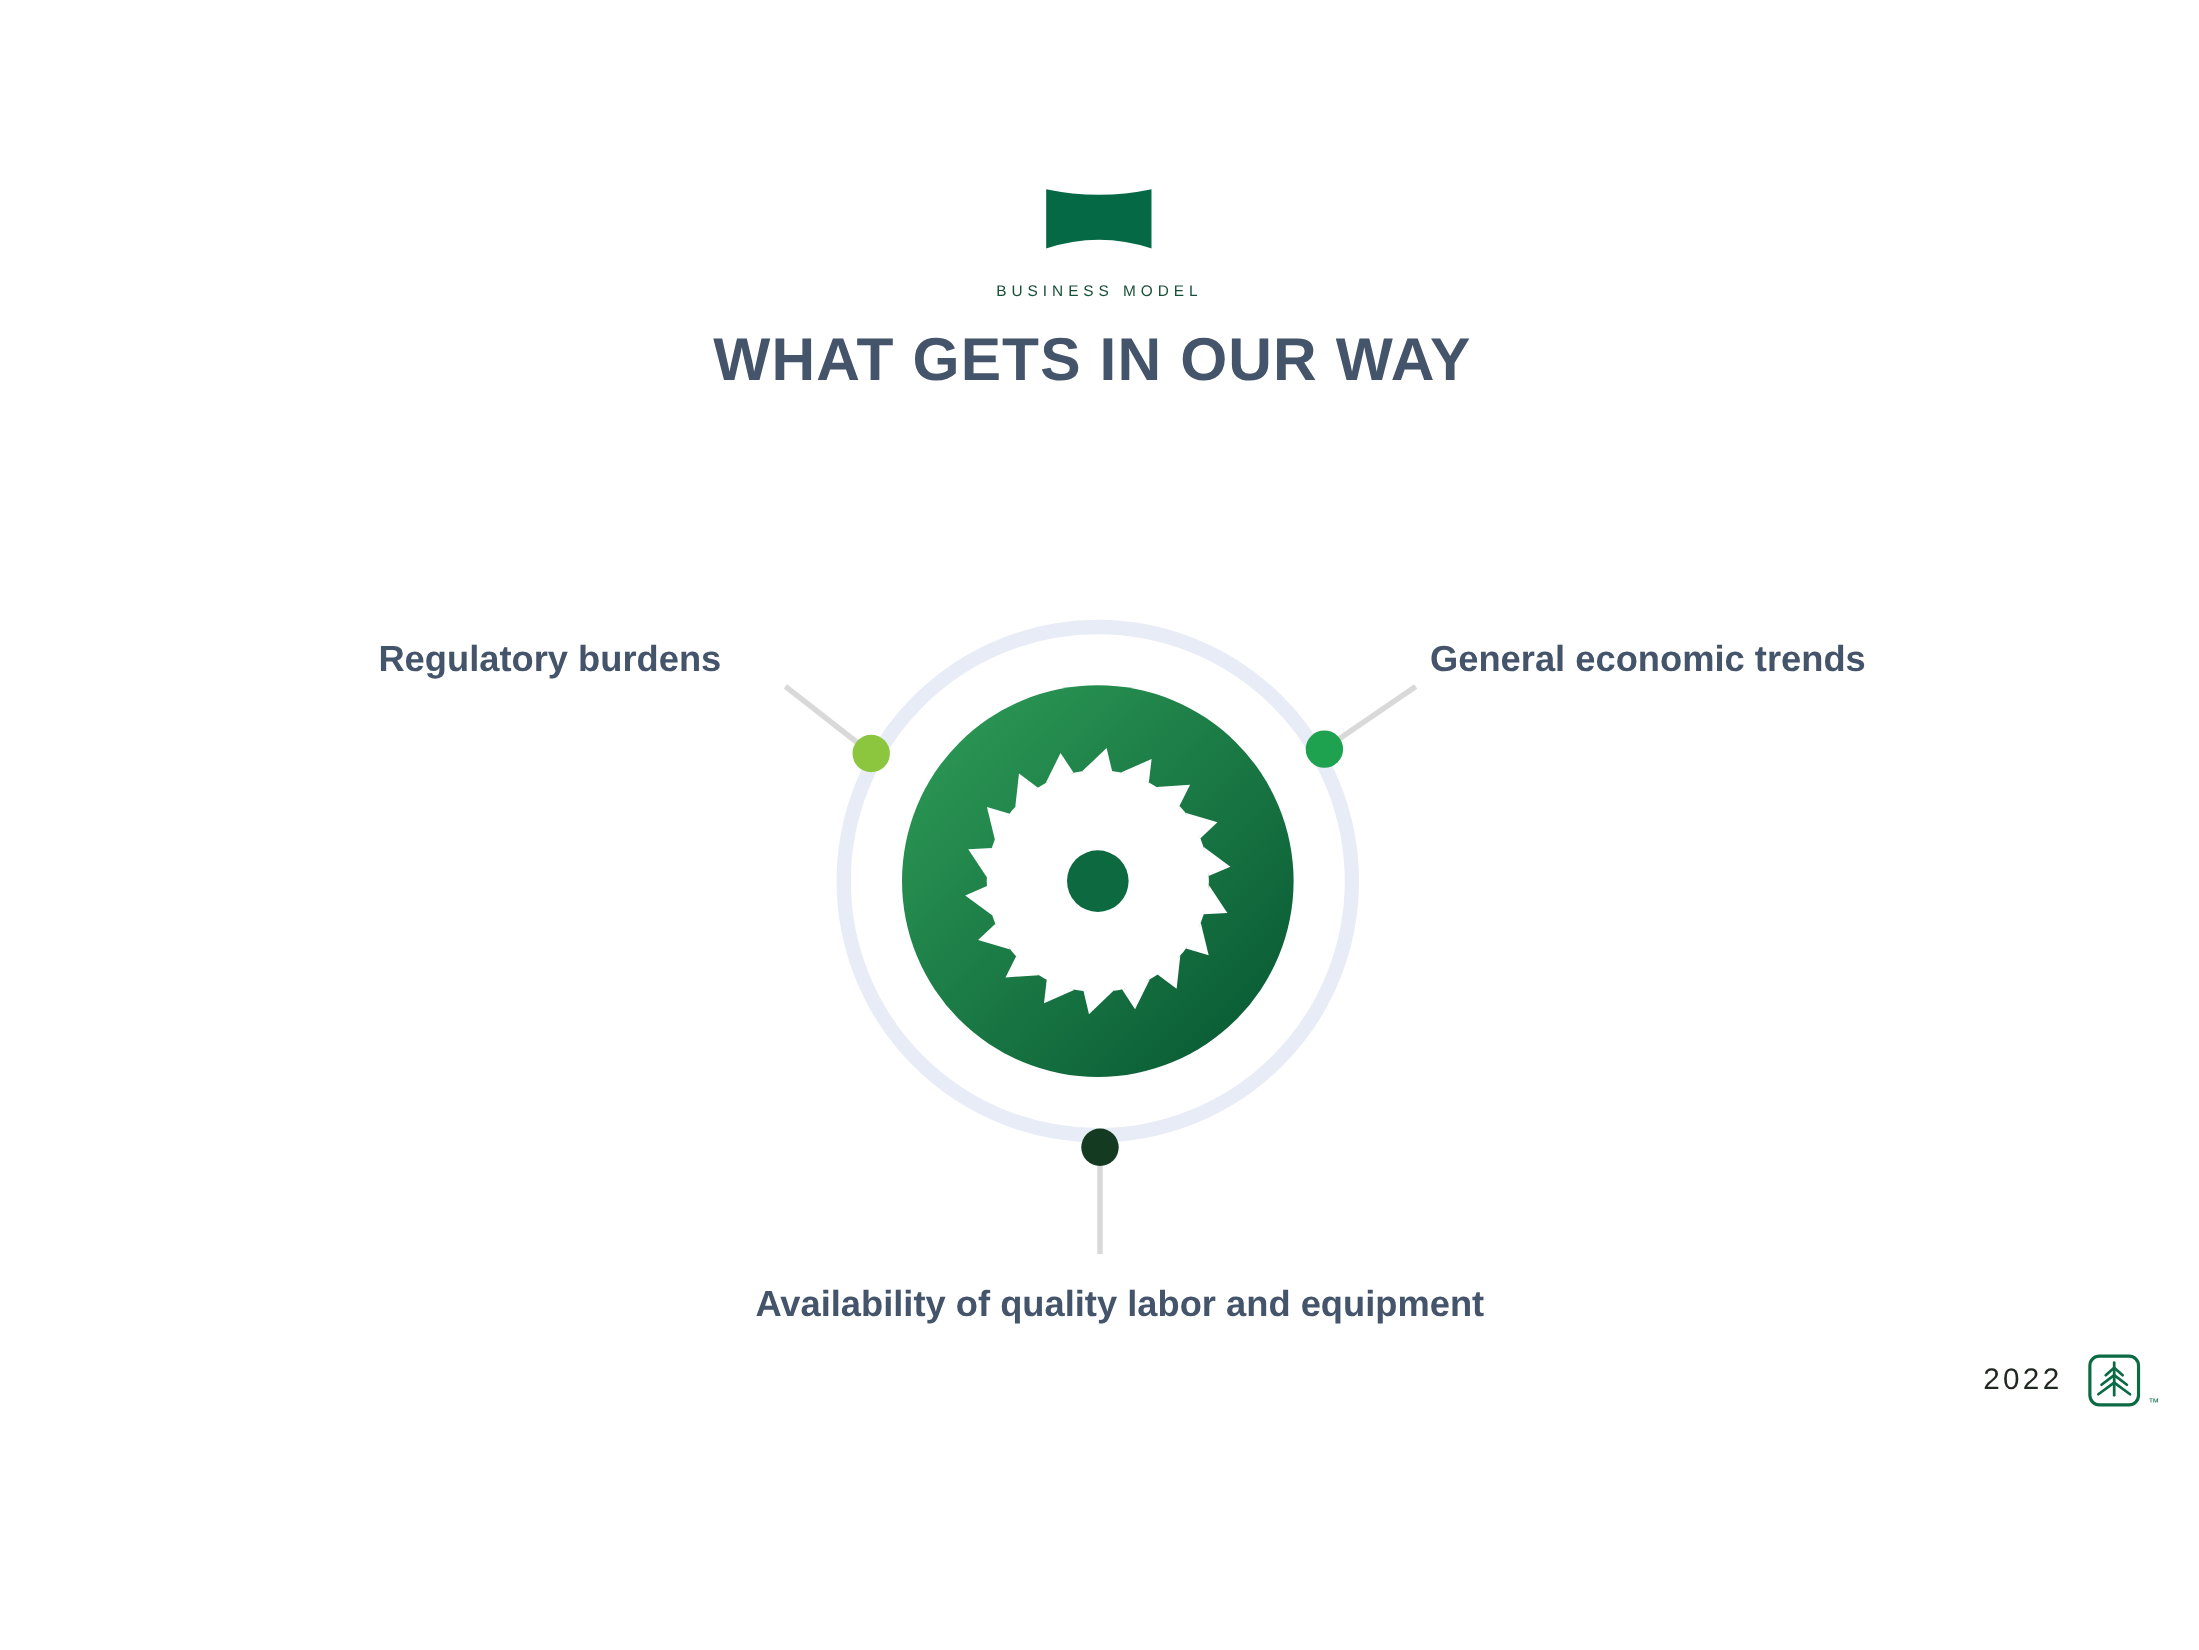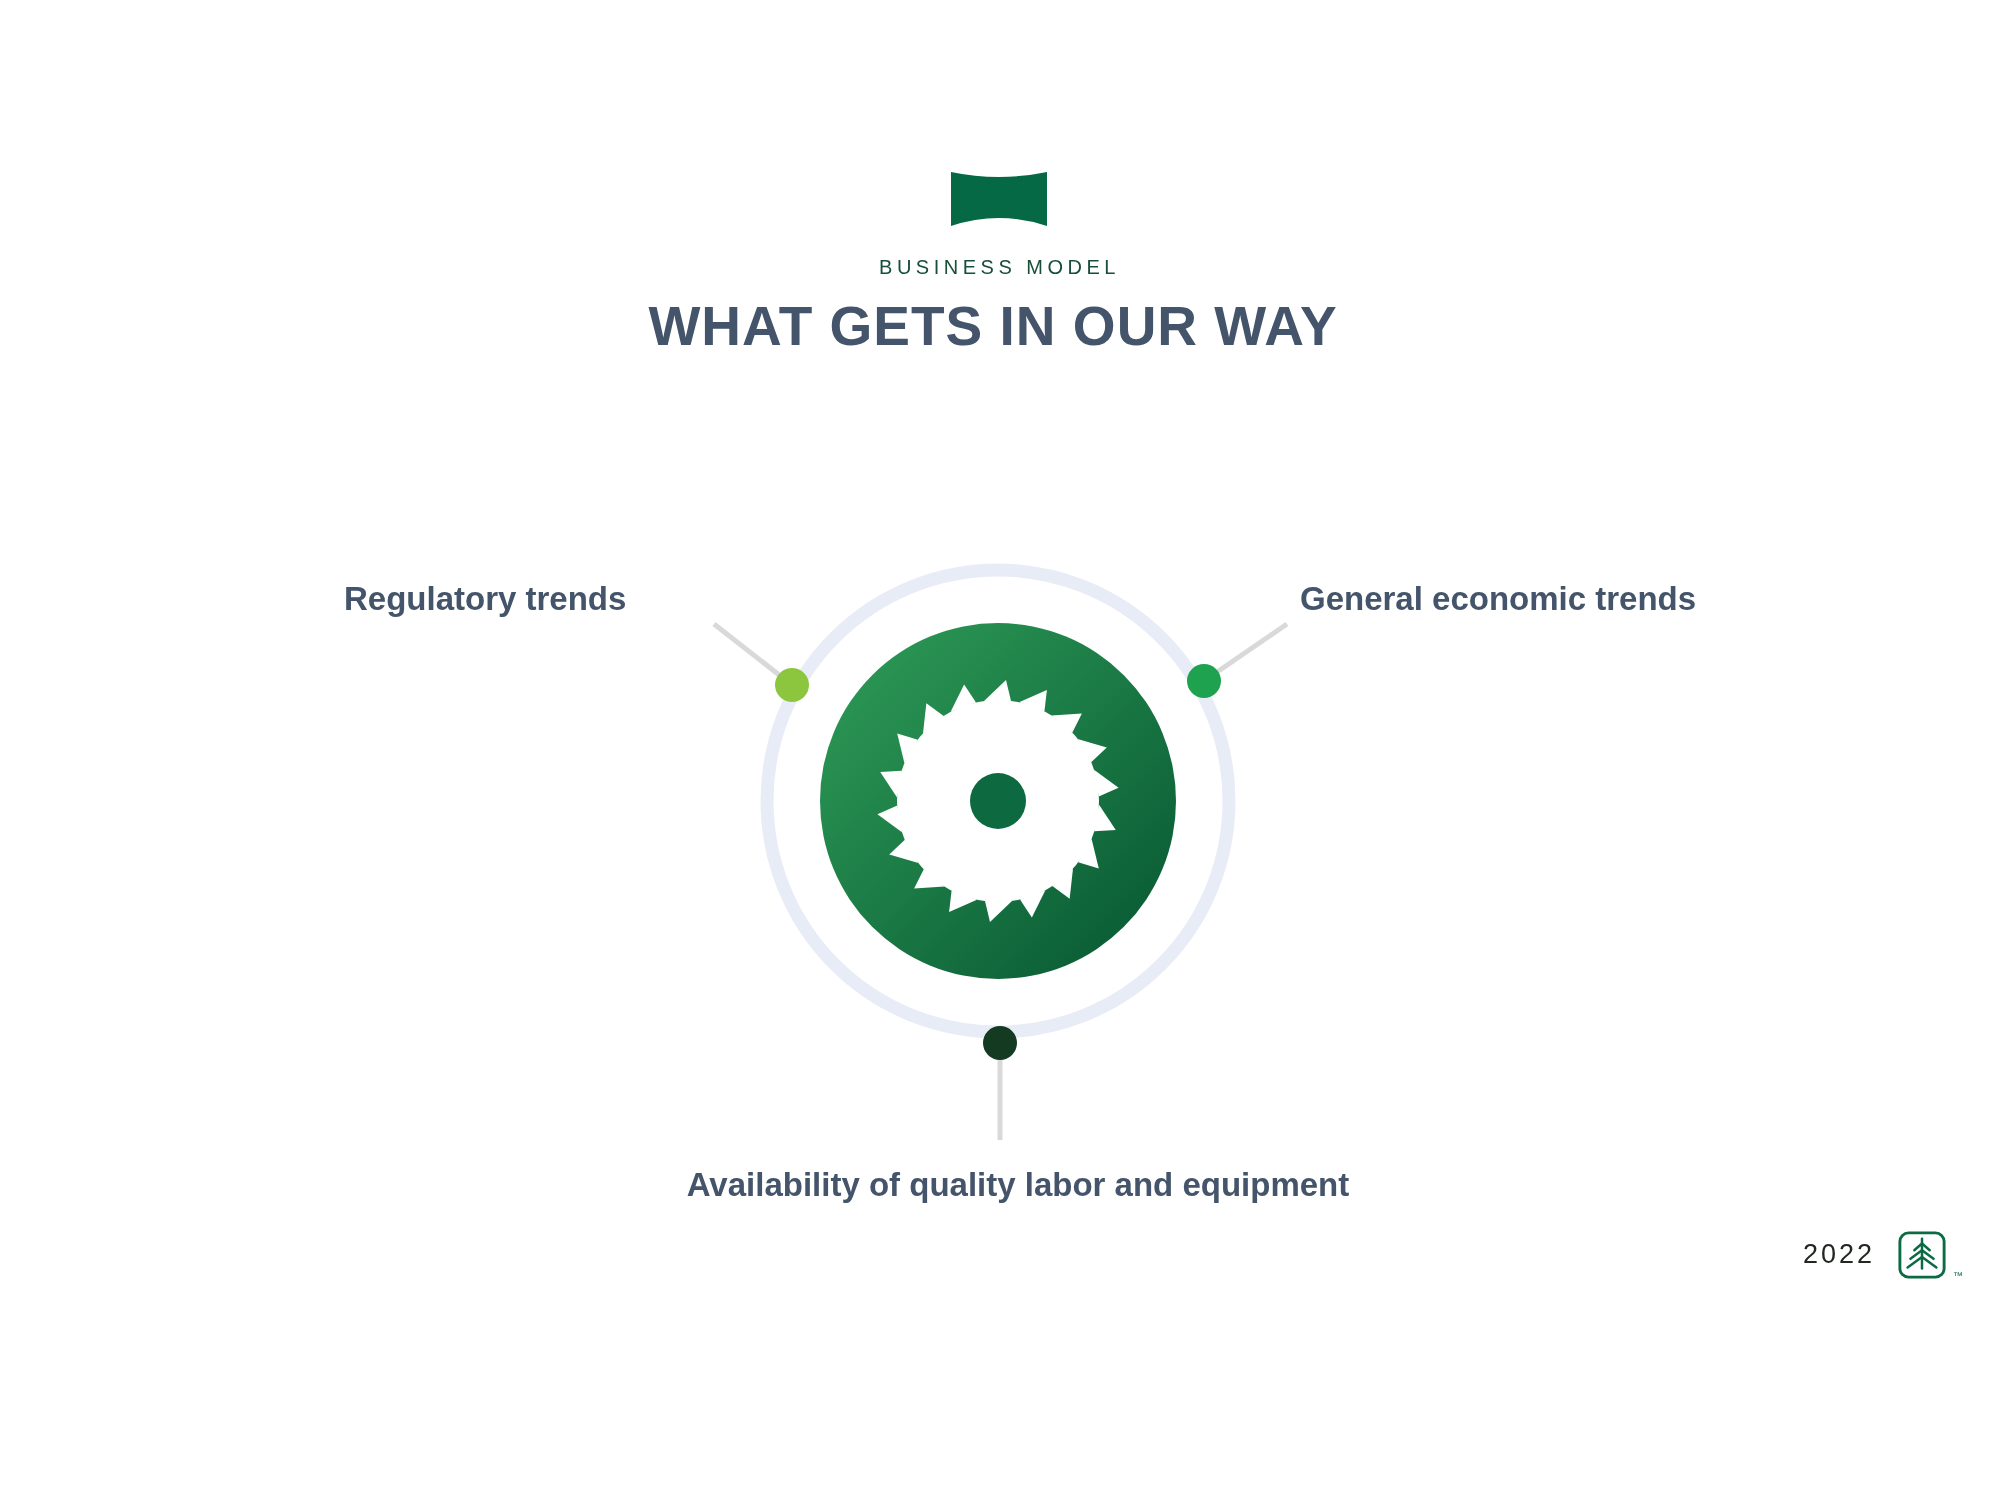--- a/index.html
+++ b/index.html
@@ -7,21 +7,21 @@
     position:relative;
     width:1999px;height:1500px;
     background:#ffffff;
     overflow:hidden;
     font-family:"Liberation Sans", sans-serif;
   }
   .banner{position:absolute;left:951px;top:170px;}
   .kicker{
     position:absolute;left:0;right:0;top:256px;
     text-align:center;
-    font-size:20px;font-weight:500;letter-spacing:4.5px;
+    font-size:14px;font-weight:500;letter-spacing:4.5px;
     color:#174f39;
   }
   .title{
     position:absolute;left:0;right:13px;top:294px;margin:0;
     text-align:center;
     font-size:55px;font-weight:800;letter-spacing:1px;
     color:#44546a;
   }
   .diagram{position:absolute;left:0;top:0;}
   .connector{stroke:#d9d9d9;stroke-width:5;}
@@ -96,21 +96,21 @@
       <use href="#tooth" transform="rotate(340)"></use>
       <circle r="101"></circle>
       <circle r="28" fill="#0d6a40"></circle>
     </g>
 
     <circle cx="792" cy="685" r="17" fill="#8cc63e"></circle>
     <circle cx="1204" cy="681" r="17" fill="#1ea24f"></circle>
     <circle cx="1000" cy="1043" r="17" fill="#143a22"></circle>
   </svg>
 
-  <div class="label label-left">Regulatory trends</div>
+  <div class="label label-left">Regulatory burdens</div>
   <div class="label label-right">General economic trends</div>
   <div class="label label-bottom">Availability of quality labor and equipment</div>
 
   <div class="footer">
     <span class="year">2022</span>
     <svg width="50" height="50" viewBox="0 0 52 52">
       <rect x="3" y="3" width="46" height="46" rx="9" fill="none" stroke="#0c6b45" stroke-width="3"></rect>
       <g stroke="#0c6b45" stroke-width="2.6" stroke-linecap="round" fill="none">
         <path d="M26,9 L26,40"></path>
         <path d="M26,14 L18,21 M26,14 L34,21"></path>

